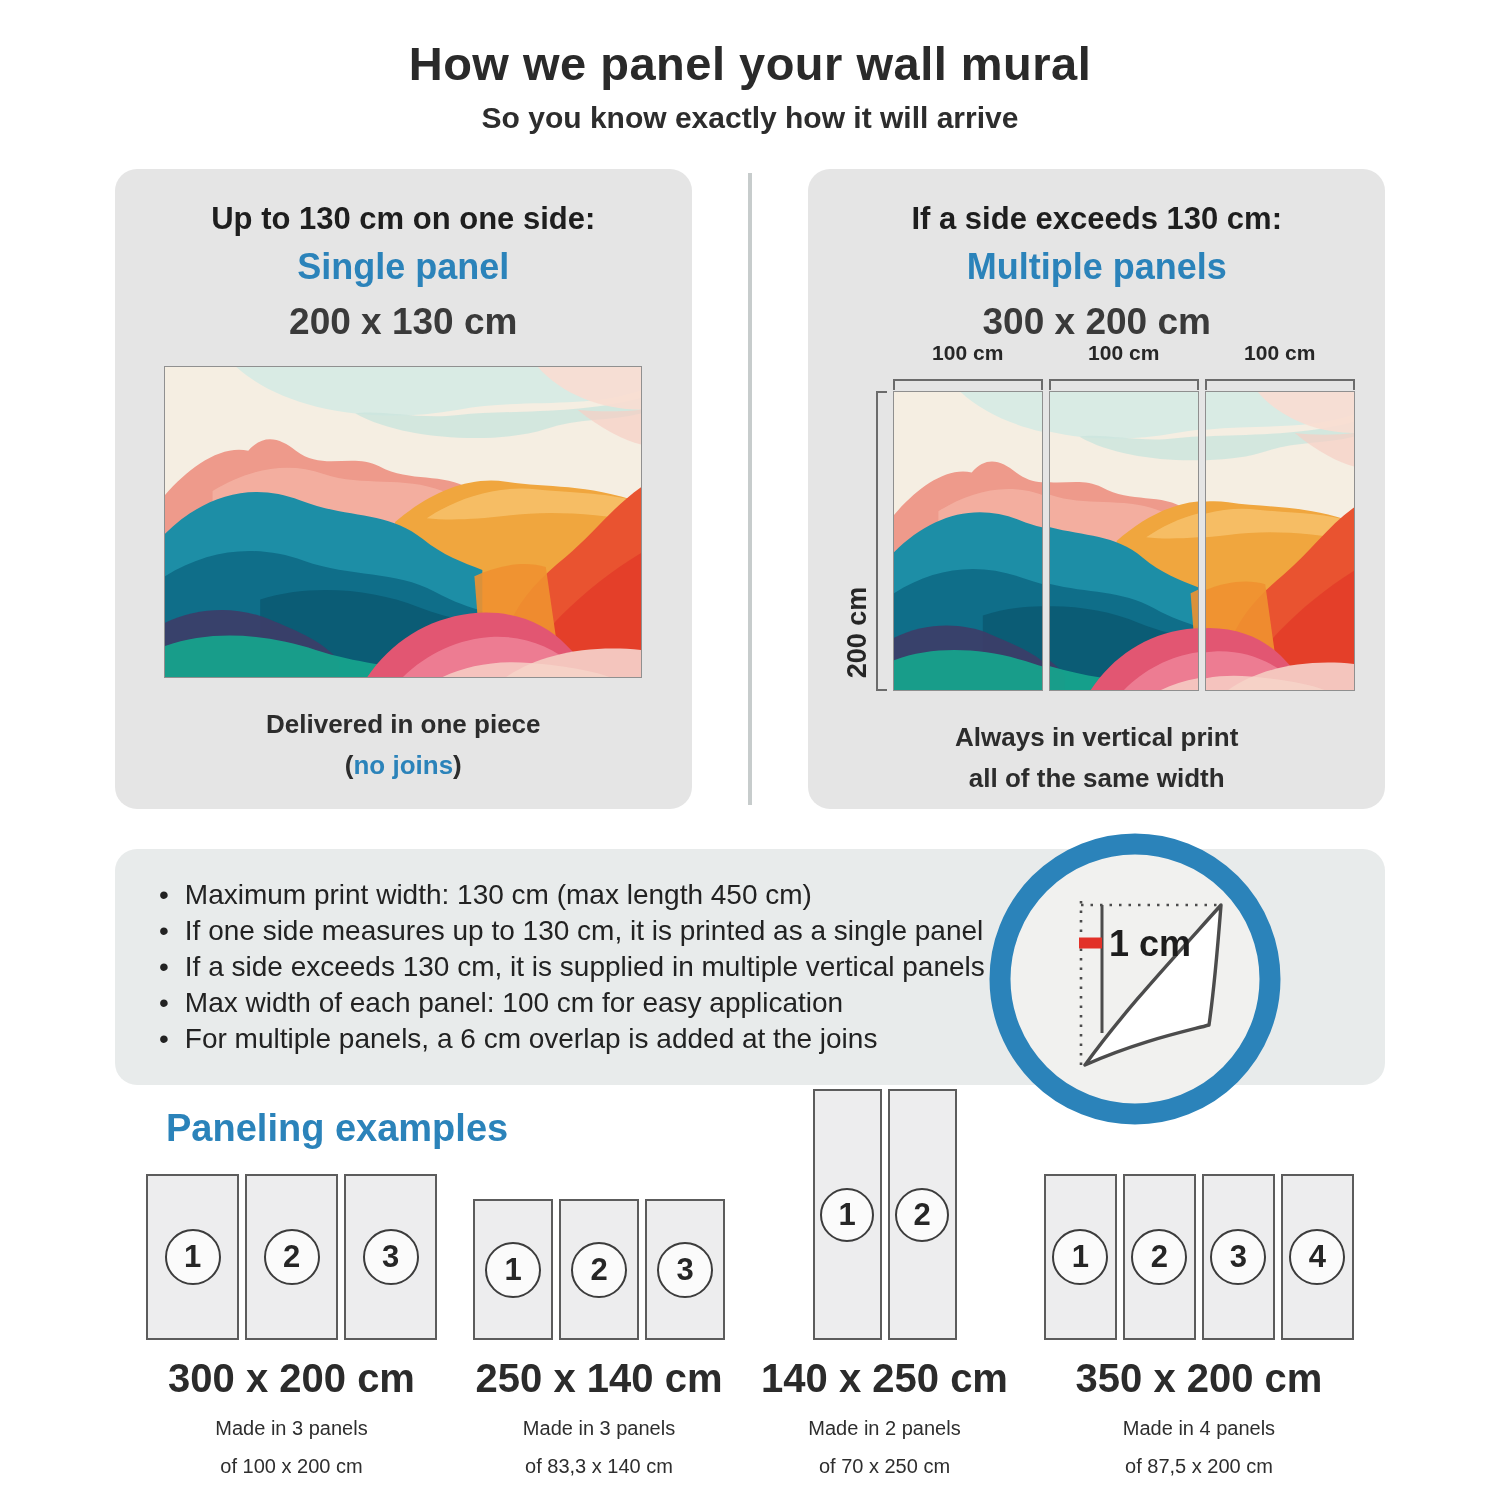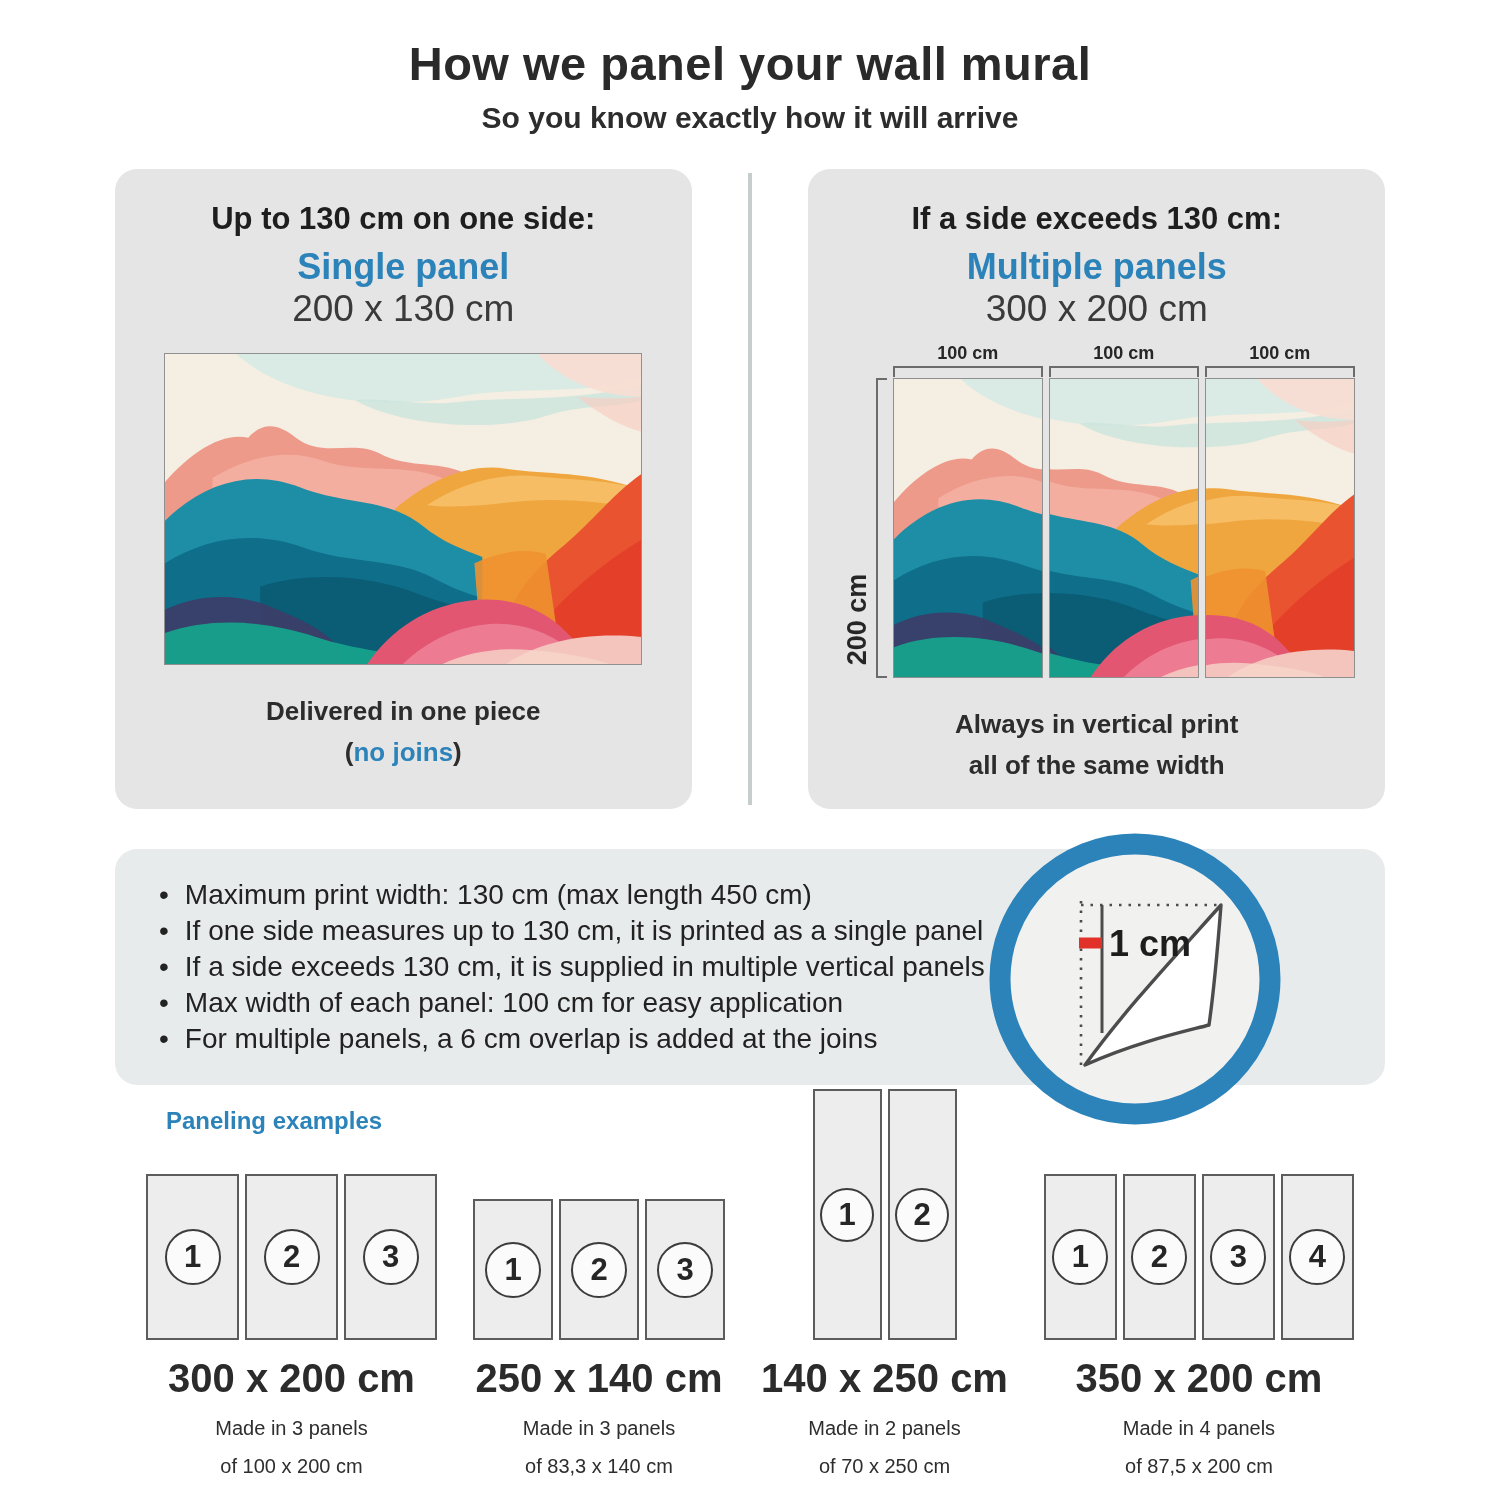--- a/index.html
+++ b/index.html
@@ -26,40 +26,40 @@
     text-align: center;
     padding-top: 32px;
   }
   .card-single { width: 582px; }
   .card-spacer { width: 118px; display: flex; justify-content: center; }
   .v-divider { width: 4px; height: 632px; background: #c7cccc; margin-top: 4px; }
   .card-multiple { width: 582px; }
 
   .card-cond { font-size: 31px; font-weight: 700; color: #1e1e1e; }
   .card-result { font-size: 36px; font-weight: 800; color: #2b83ba; margin-top: 9px; }
-  .card-size { font-size: 37px; font-weight: 400; color: #3a3a3a; }
+  .card-size { font-size: 37px; font-weight: 700; color: #3a3a3a; margin-top: 13px; }
 
   .mural-frame {
     width: 478px; height: 312px;
     margin: 23px auto 0 auto;
     border: 1px solid #909090;
     background: #f5eee2;
   }
   .mural-frame svg { width: 100%; height: 100%; display: block; }
 
   .card-caption { margin-top: 26px; font-size: 26px; font-weight: 600; color: #2c2c2c; line-height: 41px; }
   .caption-blue { color: #2b83ba; font-weight: 700; }
 
   
   .mp-diagram { display: inline-grid; margin-top: 4px;
     grid-template-columns: 48px 150px 150px 150px;
     grid-template-rows: 32px 12px 300px;
     column-gap: 6px;
   }
-  .mp-wlabel { grid-row: 1; font-size: 18px; font-weight: 600; color: #262626; align-self: end; padding-bottom: 2px; }
+  .mp-wlabel { grid-row: 1; font-size: 21px; font-weight: 600; color: #262626; align-self: end; padding-bottom: 14px; }
   .mp-hbracket { grid-row: 2; border-top: 2px solid #6b6b6b; border-left: 2px solid #6b6b6b; border-right: 2px solid #6b6b6b; height: 11px; }
   .mp-side { grid-row: 3; grid-column: 1; position: relative; }
   .mp-vbracket { position: absolute; right: 0; top: 0; bottom: 0; width: 11px;
     border-left: 2px solid #6b6b6b; border-top: 2px solid #6b6b6b; border-bottom: 2px solid #6b6b6b; }
   .mp-hlabel { position: absolute; right: 16px; top: 50%;
     transform: translate(-2px,-50%);
     writing-mode: vertical-rl; text-orientation: mixed; rotate: 180deg;
     font-size: 27px; font-weight: 600; color: #262626; white-space: nowrap; }
   .mp-panel { grid-row: 3; border: 1px solid #8f8f8f; overflow: hidden; background: #f5eee2; }
   .mp-panel svg { width: 100%; height: 100%; display: block; }
@@ -72,21 +72,21 @@
     border-radius: 22px;
     padding: 28px 330px 28px 38px;
   }
   .rules-list { list-style: none; }
   .rules-list li { display: flex; font-size: 28px; font-weight: 500; color: #222222; line-height: 36px; }
   .rules-list li .dot { margin: 0 16px 0 6px; font-size: 28px; }
   .overlap-badge { position: absolute; right: 104px; top: -16px; width: 292px; height: 292px; }
 
   
   .examples-section { position: relative; margin: 0 138px; height: 400px; margin-top: 0; }
-  .examples-heading { position: absolute; left: 28px; top: 22px; font-size: 24px; font-weight: 800; color: #2b83ba; }
+  .examples-heading { position: absolute; left: 28px; top: 22px; font-size: 38px; font-weight: 800; color: #2b83ba; }
   .examples-row { position: absolute; left: 0; right: 0; bottom: 0;
     display: flex; justify-content: space-between; align-items: flex-end; padding: 0 8px; }
   .example { display: flex; flex-direction: column; align-items: center; }
   .ex-panels { display: flex; gap: 6px; align-items: flex-end; }
   .ex-panel { background: #ededee; border: 2px solid #5c5c5c; display: flex; align-items: center; justify-content: center; }
   .ex-1 .ex-panel { width: 93px; height: 166px; }
   .ex-2 .ex-panel { width: 80px; height: 141px; }
   .ex-3 .ex-panel { width: 69px; height: 251px; }
   .ex-4 .ex-panel { width: 73px; height: 166px; }
   .ex-num {

